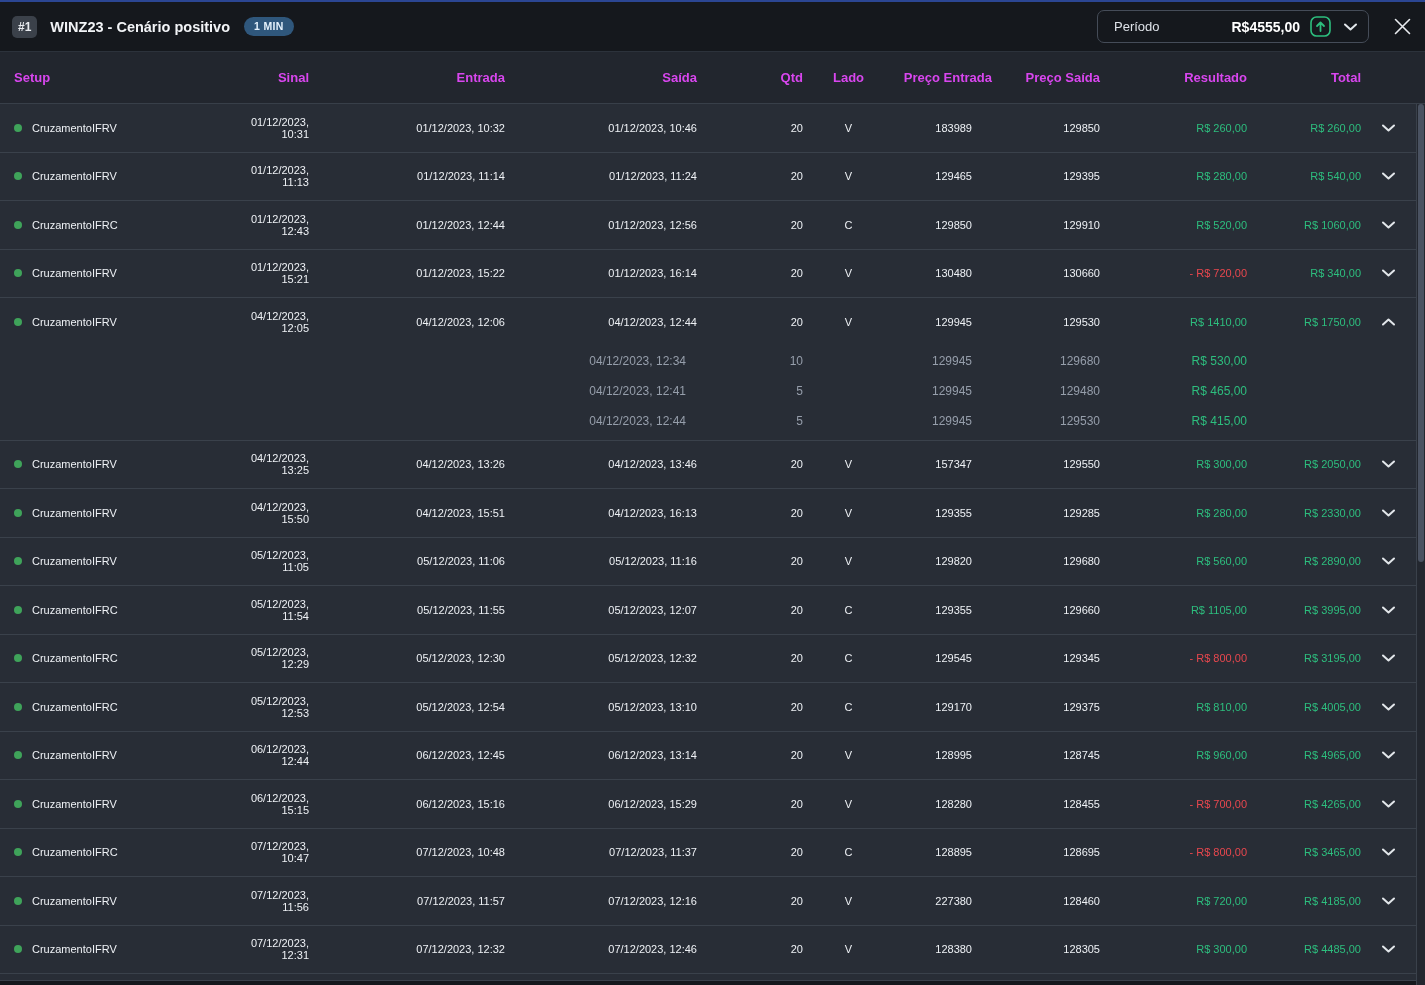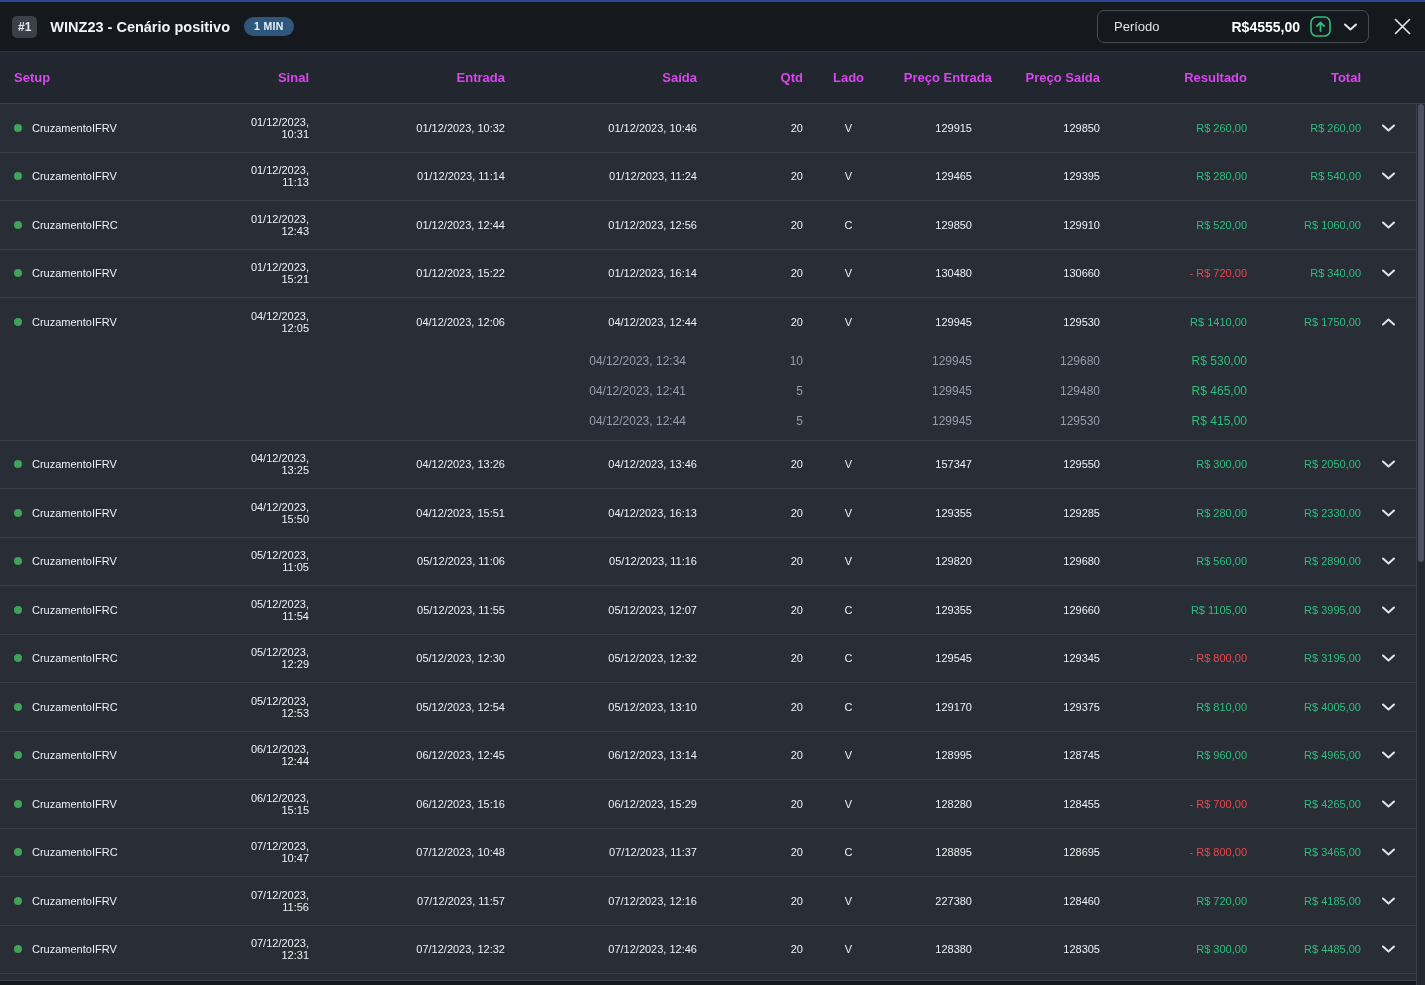--- a/index.html
+++ b/index.html
@@ -148,21 +148,21 @@
     <div class="grid row-main">
       <div class="c-setup">
         <span class="dot"></span>
         <span>CruzamentoIFRV</span>
       </div>
       <div class="r">01/12/2023, 10:31</div>
       <div class="r">01/12/2023, 10:32</div>
       <div class="r">01/12/2023, 10:46</div>
       <div class="r">20</div>
       <div class="c-lado">V</div>
-      <div class="r inset">129915</div>
+      <div class="r inset">183989</div>
       <div class="r">129850</div>
       <div class="r pos res">R$ 260,00</div>
       <div class="r pos">R$ 260,00</div>
       <div class="c-chev">
         <svg width="13" height="8" viewBox="0 0 13 8" class="chevron row-chev">
                 <polyline points="1,1.5 6.5,6.5 12,1.5"></polyline>
               </svg>
       </div>
     </div>
   </div>

